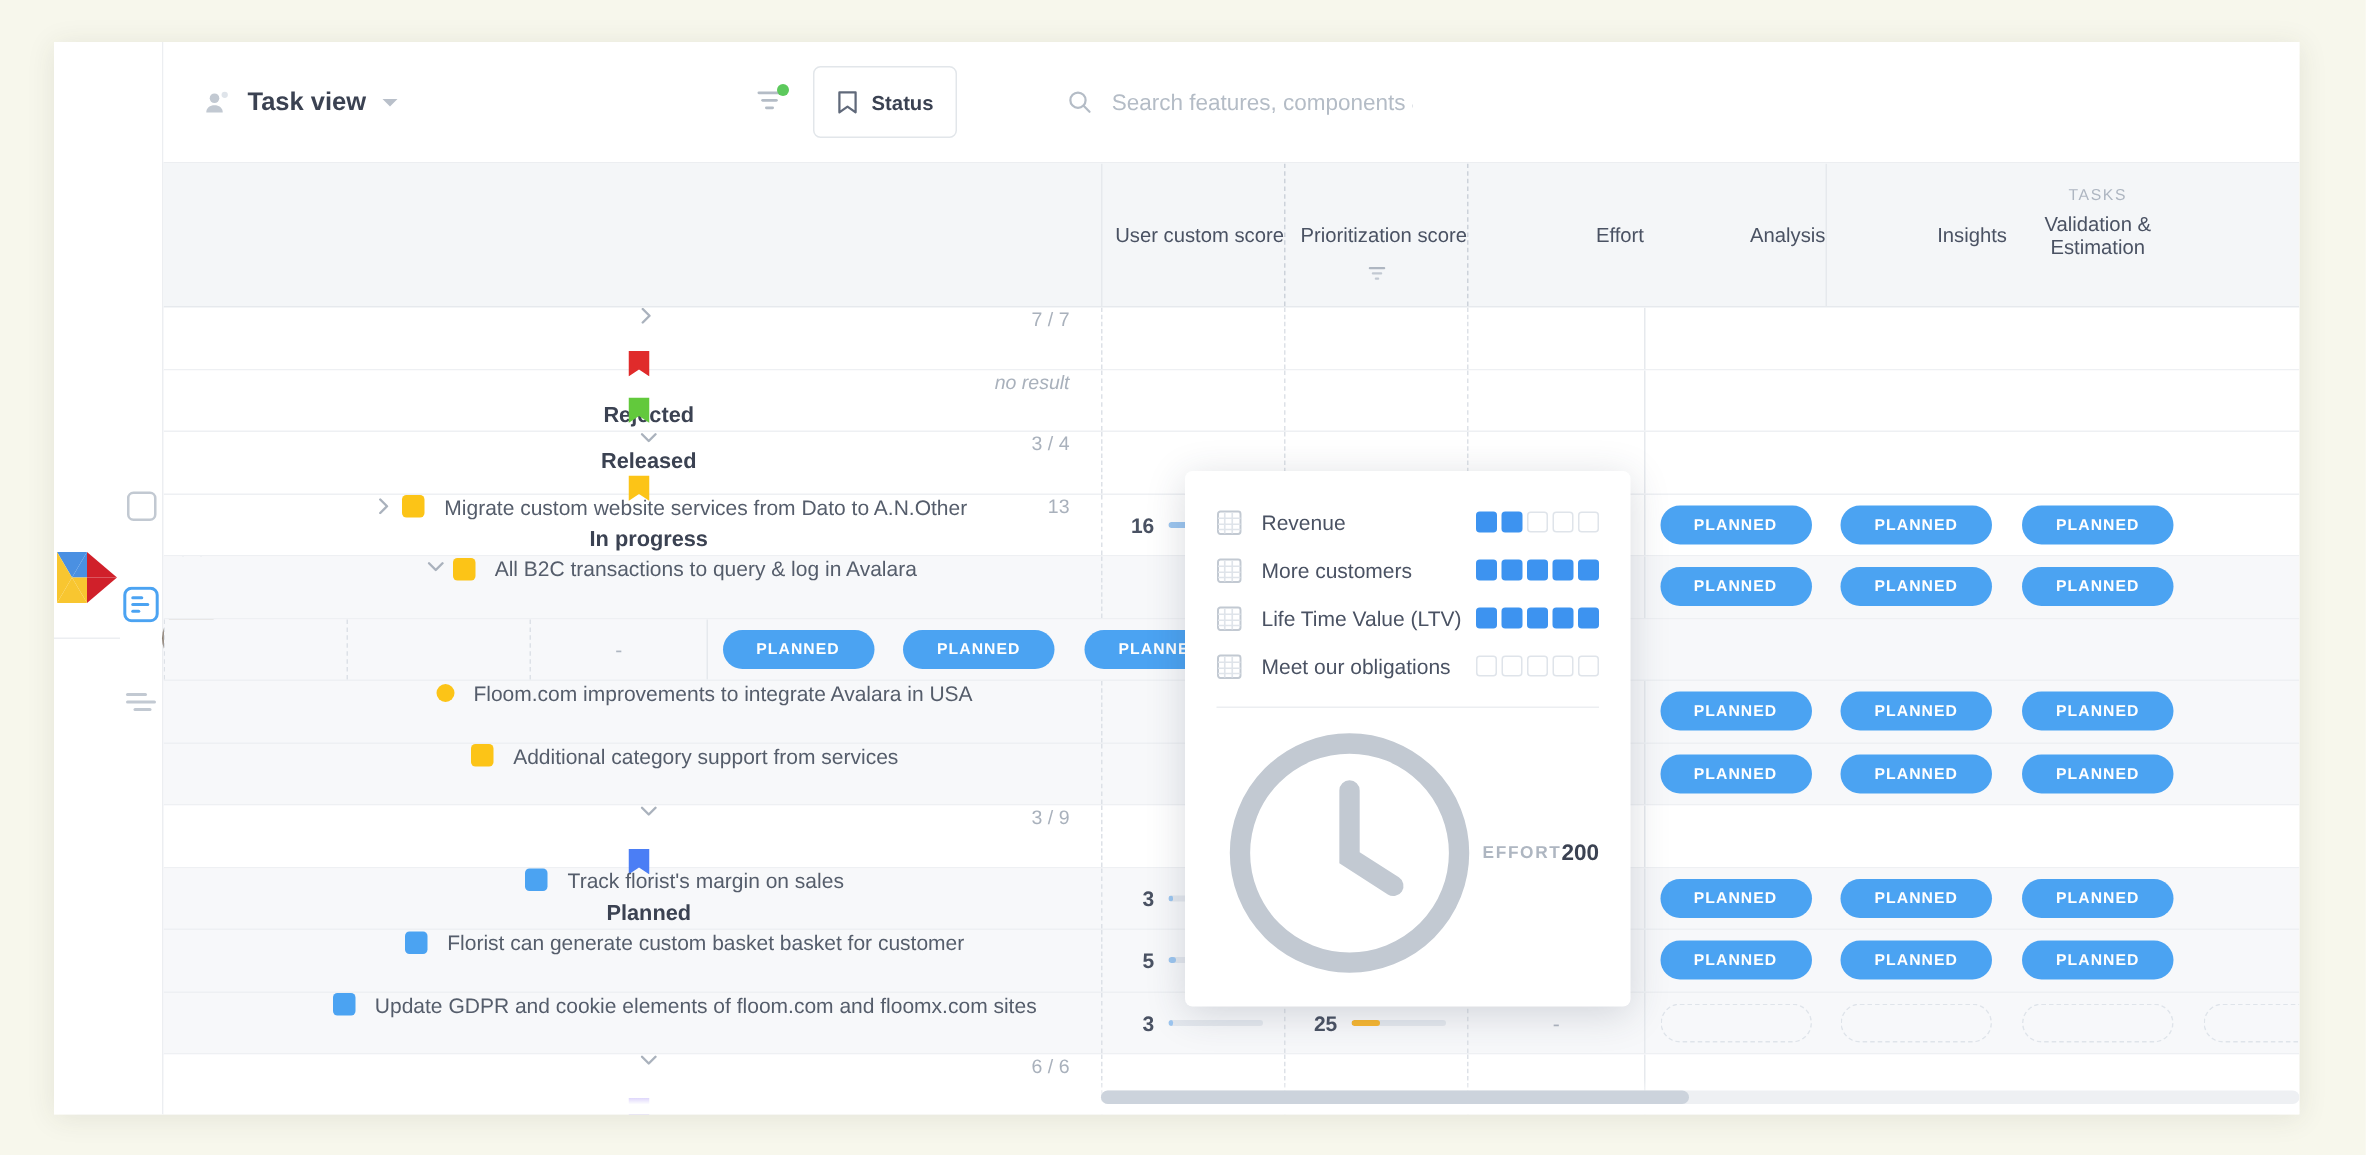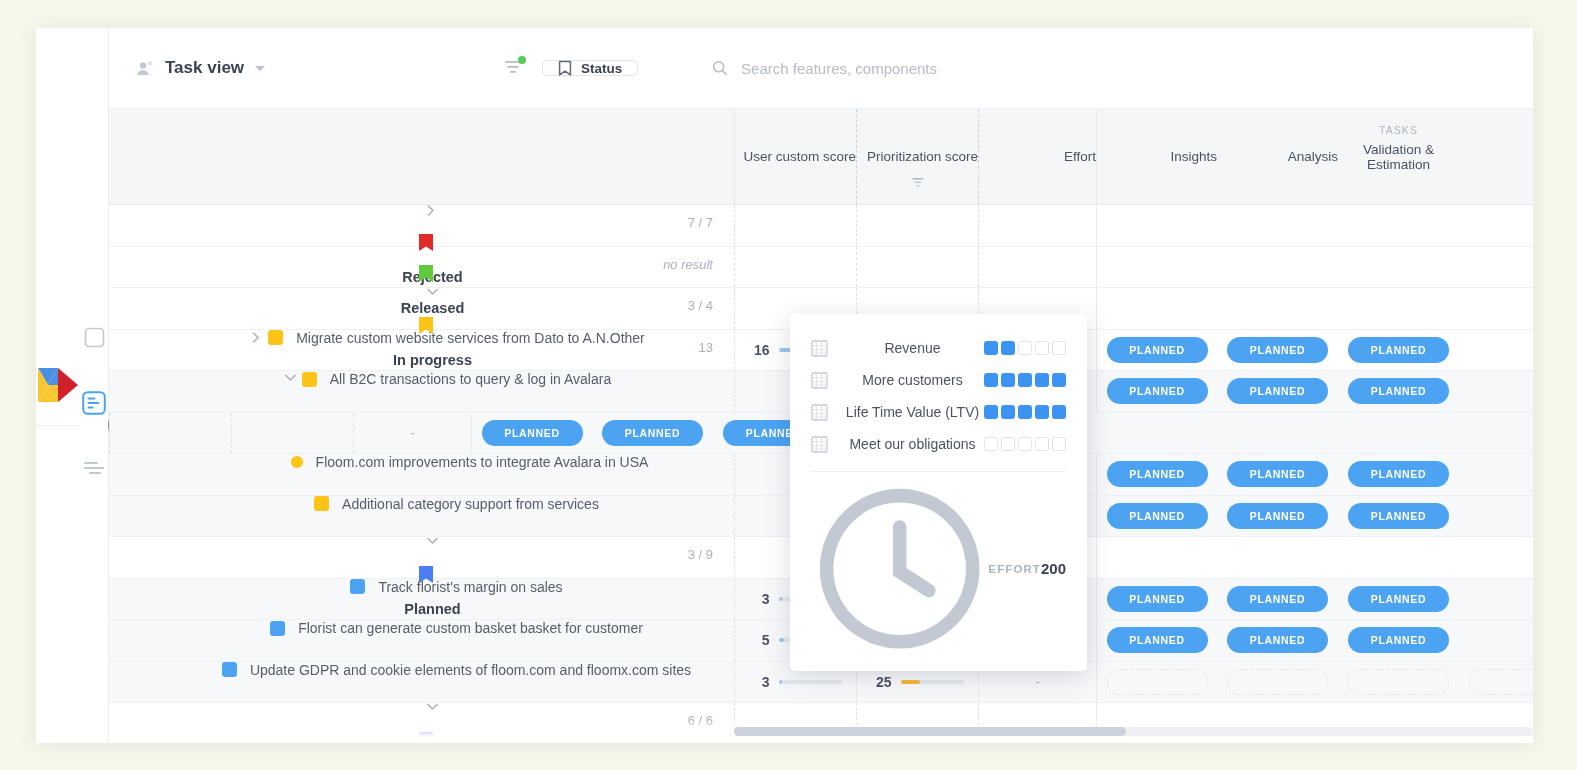--- a/index.html
+++ b/index.html
@@ -53,21 +53,21 @@
   }
   .viewsel{ display:flex; align-items:center; gap:11px; cursor:pointer; }
   .viewsel .title{ font-size:17px; font-weight:bold; color:#3b4252; }
   .caret{ width:0;height:0;border-left:5px solid transparent;border-right:5px solid transparent;border-top:5px solid #b9c0ca; }
 
   .topbar-mid{ display:flex; align-items:center; gap:17px; margin-left:238px; }
   .filter-ico{ position:relative; width:22px; height:22px; cursor:pointer; }
   .greendot{ position:absolute; right:-1px; top:-1px; width:8px;height:8px;border-radius:50%;background:#5cc95c; }
   .statusbtn{
     display:flex;align-items:center;gap:9px;
-    height:16px; padding:0 15px;
+    height:48px; padding:0 15px;
     border:1px solid #e2e6ea; border-radius:5px; background:#fff;
     font-size:13.5px; font-weight:bold; color:#3b4252; cursor:pointer;
   }
   .searchbox{ display:flex; align-items:center; gap:13px; margin-left:57px; flex:1; }
   .searchbox input{
     border:none;outline:none;font-size:15px;color:#3b4252;
     font-family:"Liberation Sans", sans-serif; width:100%; background:transparent;
   }
   .searchbox input::placeholder{ color:#b4bcc6; }
 
@@ -110,21 +110,21 @@
   .twisty{ width:22px; min-width:22px; display:flex;align-items:center;justify-content:center; cursor:pointer; }
   .ind2{ margin-left:26px; }
   .ind3{ margin-left:52px; }
 
   .flagico{ width:14px;height:17px; margin-right:13px; flex:none; }
   .sq{ width:15px;height:15px;border-radius:3px;margin-right:13px;flex:none; }
   .dot{ width:12px;height:12px;border-radius:50%;margin-right:13px;flex:none; }
 
   .gname{ font-size:14.5px; font-weight:bold; color:#3b4252; }
   .tname{ font-size:14px; color:#555d6b; }
-  .count{ position:absolute; right:21px; font-size:13px; color:#a9b1bc;margin-top:10px; }
+  .count{ position:absolute; right:21px; font-size:13px; color:#a9b1bc; }
   .count.it{ font-style:italic; }
 
   .scell{
     width:122px;min-width:122px;display:flex;align-items:center;justify-content:center;gap:9px;
     border-left:1px dashed #dde1e7;
   }
   .snum{ font-size:14px; font-weight:bold; color:#4a5263; min-width:20px; text-align:right; }
   .snum.blue{ color:#3d93f0; }
   .snum.mut{ color:#c4cad3; font-weight:normal; }
   .bar{ width:63px;height:4px;border-radius:2px;background:#e4e8ee; position:relative; overflow:hidden; }
@@ -144,21 +144,21 @@
     color:#fff;font-size:10.5px;font-weight:bold;letter-spacing:.7px;
     display:flex;align-items:center;justify-content:center; cursor:pointer;
   }
   .pill.empty{ background:transparent;border:1.5px dashed #dfe4ea; }
 
   
   .popup{
     position:absolute; left:681px; top:286px; width:297px;
     background:#fff;border-radius:5px;
     box-shadow:0 5px 26px rgba(45,55,75,.18);
-    padding:18px 21px 14px 21px; z-index:30;text-align:center;
+    padding:18px 21px 14px 21px; z-index:30;
   }
   .pline{ display:flex;align-items:center; height:32px; }
   .pline .pico{ width:17px;height:17px;margin-right:13px;flex:none; }
   .pline .plbl{ font-size:14px;color:#4a5263;flex:1; }
   .sqs{ display:flex;gap:3px; }
   .sqs span{ width:14px;height:14px;border-radius:2.5px;border:1px solid #dfe4ea;background:#fff; display:block; }
   .sqs span.on{ background:#3d93f0;border-color:#3d93f0; }
   .psep{ height:1px;background:#eceef1;margin:11px 0 8px; }
   .peff{ display:flex;align-items:center; }
   .peff .plbl{ font-size:11.5px;letter-spacing:1.1px;color:#aeb6c1;flex:1;font-weight:bold; }
@@ -286,25 +286,25 @@
             <svg width="13" height="13" viewBox="0 0 13 13">
               <rect x="1" y="2" width="11" height="1.5" rx=".75" fill="#aeb6c1"></rect>
               <rect x="3" y="5.5" width="7" height="1.5" rx=".75" fill="#c2c9d2"></rect>
               <rect x="5" y="9" width="3" height="1.5" rx=".75" fill="#c2c9d2"></rect>
             </svg>
           </span>
         </div>
         <div class="cell c-eff dash">
           <span>Effort</span>
         </div>
+        <div class="cell c-task">
+          <span>Analysis</span>
+        </div>
         <div class="cell c-task solid">
           <span>Insights</span>
-        </div>
-        <div class="cell c-task">
-          <span>Analysis</span>
         </div>
         <div class="cell c-task">
           <span class="tasks-lbl">TASKS</span>
           <span>Validation &amp; Estimation</span>
         </div>
         <div class="cell c-task">
           <span>Design</span>
         </div>
       </div>
 

